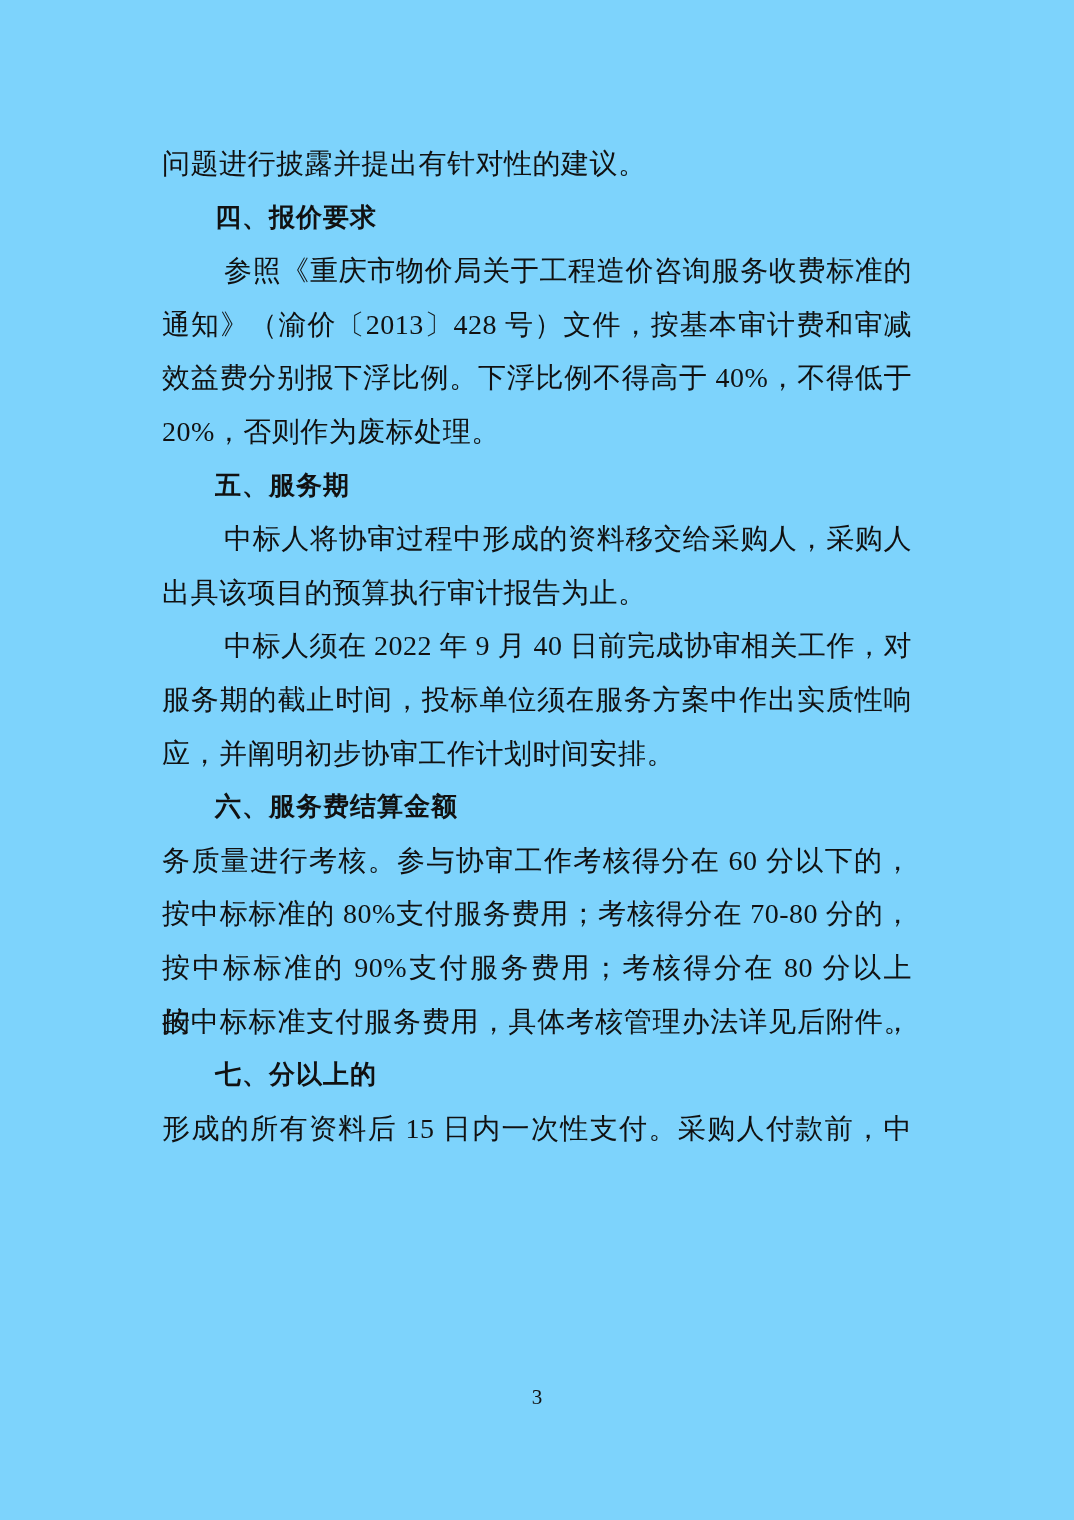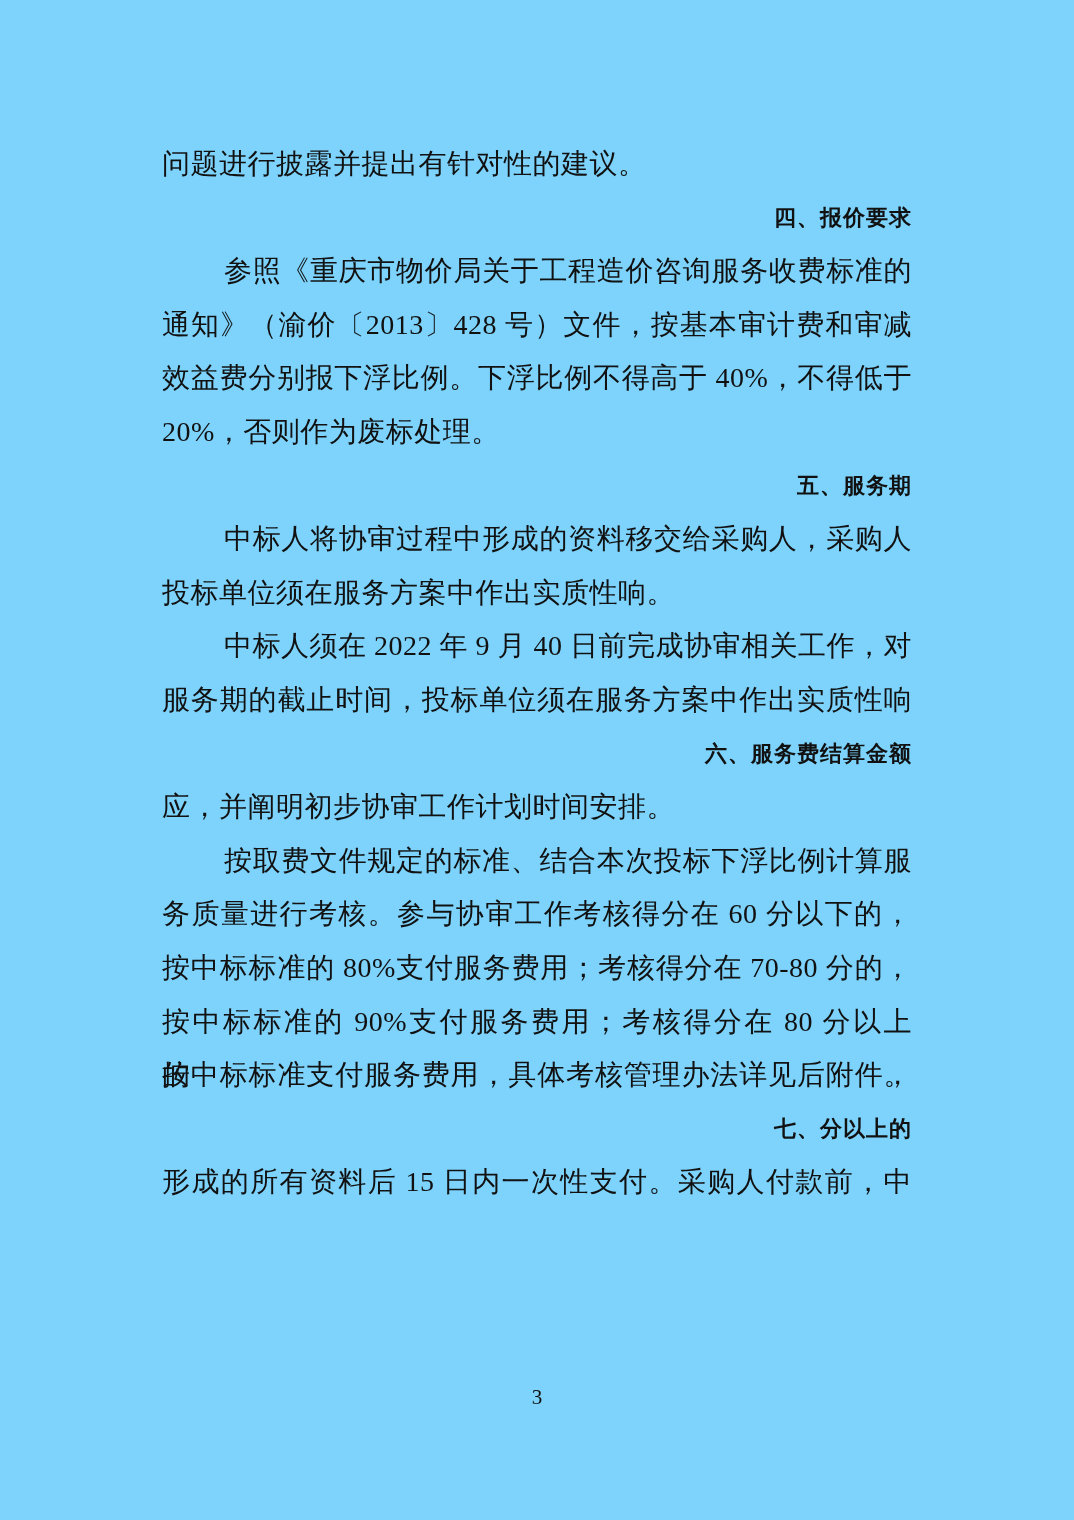--- a/index.html
+++ b/index.html
@@ -35,24 +35,24 @@
     text-align-last: justify;
     -moz-text-align-last: justify;
     text-justify: inter-character;
   }
   .line.indent {
     text-indent: 62px;
   }
   .line.heading {
     font-family: "Liberation Sans", "DejaVu Sans", sans-serif;
     font-weight: 700;
-    font-size: 22px;
+    font-size: 26px;
     letter-spacing: 1px;
     text-indent: 53px;
-    text-align: right;
+    text-align: left;
   }
   .page-number {
     position: absolute;
     top: 1384px;
     left: 162px;
     width: 750px;
     text-align: center;
     font-size: 21px;
     line-height: 26px;
     font-family: "Liberation Serif", "DejaVu Serif", serif;
@@ -65,26 +65,25 @@
 <div class="page">
   <div class="text-block">
       <div class="line">问题进行披露并提出有针对性的建议。</div>
       <div class="line heading">四、报价要求</div>
       <div class="line just indent">参照《重庆市物价局关于工程造价咨询服务收费标准的</div>
       <div class="line just">通知》（渝价〔2013〕428 号）文件，按基本审计费和审减</div>
       <div class="line just">效益费分别报下浮比例。下浮比例不得高于 40%，不得低于</div>
       <div class="line">20%，否则作为废标处理。</div>
       <div class="line heading">五、服务期</div>
       <div class="line just indent">中标人将协审过程中形成的资料移交给采购人，采购人</div>
-      <div class="line">投标单位须在服务方案中作出实质性响。</div>
+      <div class="line">出具该项目的预算执行审计报告为止。</div>
       <div class="line just indent">中标人须在 2022 年 9 月 40 日前完成协审相关工作，对</div>
       <div class="line just">服务期的截止时间，投标单位须在服务方案中作出实质性响</div>
+      <div class="line">应，并阐明初步协审工作计划时间安排。</div>
       <div class="line heading">六、服务费结算金额</div>
-      <div class="line">应，并阐明初步协审工作计划时间安排。</div>
-      <div class="line just indent">按取费文件规定的标准、结合本次投标下浮比例计算服</div>
       <div class="line just">务质量进行考核。参与协审工作考核得分在 60 分以下的，</div>
       <div class="line just">按中标标准的 80%支付服务费用；考核得分在 70-80 分的，</div>
       <div class="line just">按中标标准的 90%支付服务费用；考核得分在 80 分以上的，</div>
       <div class="line just">按中标标准支付服务费用，具体考核管理办法详见后附件。</div>
       <div class="line heading">七、分以上的</div>
       <div class="line just">形成的所有资料后 15 日内一次性支付。采购人付款前，中</div>
     </div>
   <div class="page-number">3</div>
 </div>
 

